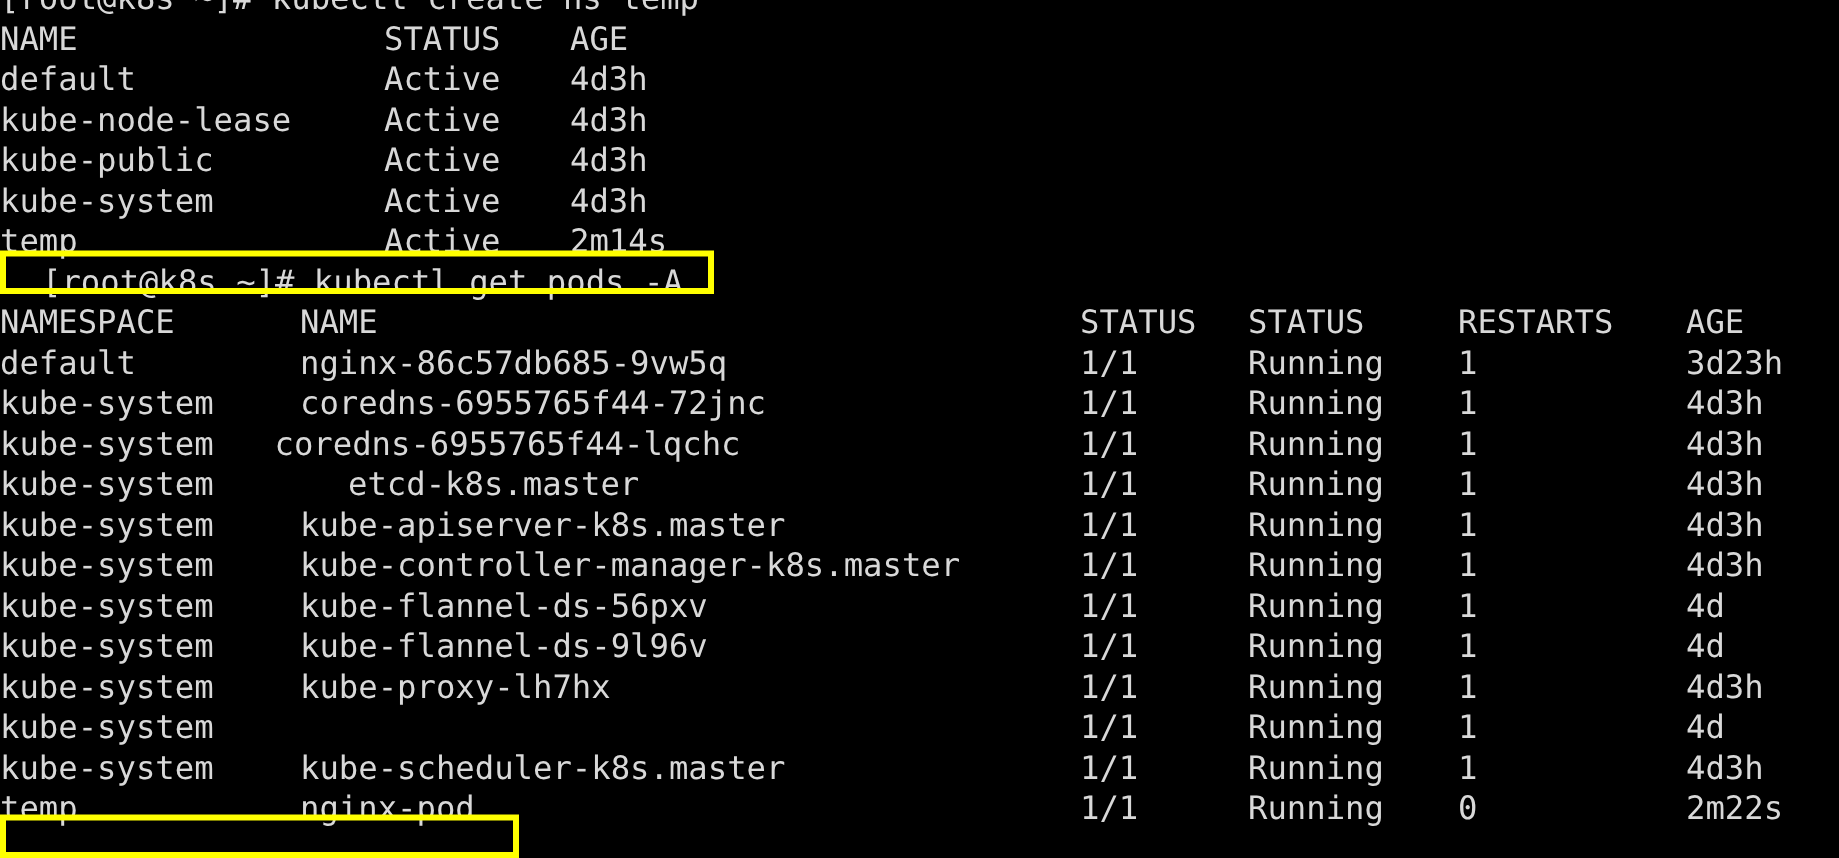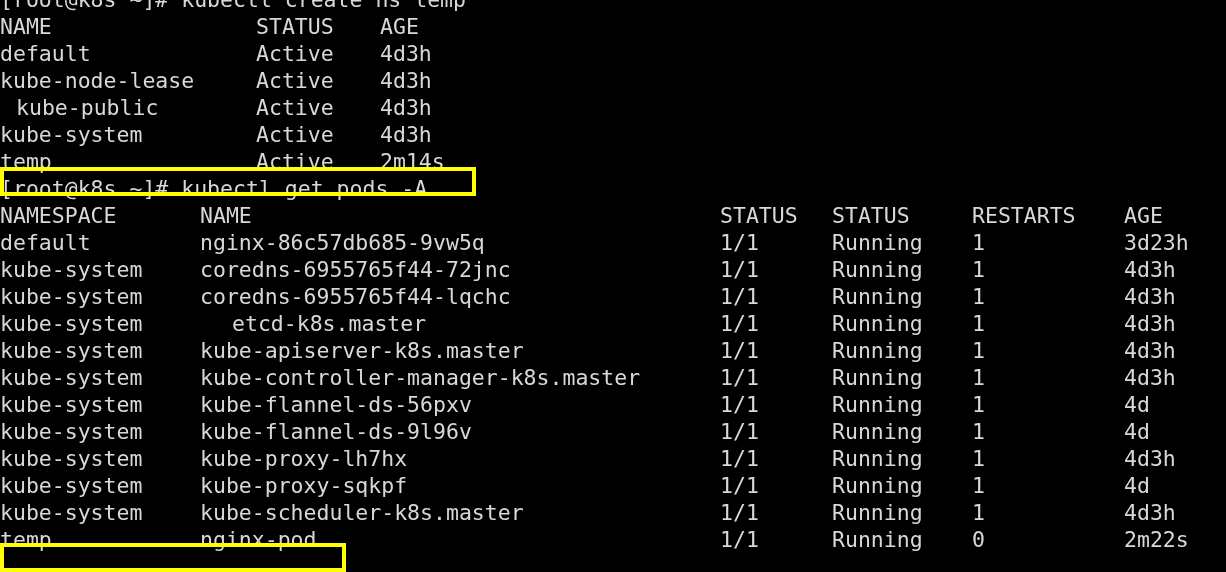--- a/index.html
+++ b/index.html
@@ -94,37 +94,37 @@
       <span class="col" style="left:0px;">default</span>
       <span class="col" style="left:256px;">Active</span>
       <span class="col" style="left:380px;">4d3h</span>
     </div>
     <div class="line">
       <span class="col" style="left:0px;">kube-node-lease</span>
       <span class="col" style="left:256px;">Active</span>
       <span class="col" style="left:380px;">4d3h</span>
     </div>
     <div class="line">
-      <span class="col" style="left:16px;text-align:right;">kube-public</span>
+      <span class="col" style="left:0px;text-align:right;">kube-public</span>
       <span class="col" style="left:256px;">Active</span>
       <span class="col" style="left:380px;">4d3h</span>
     </div>
     <div class="line">
       <span class="col" style="left:0px;">kube-system</span>
       <span class="col" style="left:256px;">Active</span>
       <span class="col" style="left:380px;">4d3h</span>
     </div>
     <div class="line">
       <span class="col" style="left:0px;">temp</span>
       <span class="col" style="left:256px;">Active</span>
       <span class="col" style="left:380px;">2m14s</span>
     </div>
 
     <div class="line">
-      <span class="col" style="left:0px;">[root@k8s ~]# kubectl get pods -A</span>
+      <span class="col" style="left:0px;padding-left:28px;">[root@k8s ~]# kubectl get pods -A</span>
     </div>
 
     <div class="line">
       <span class="col" style="left:0px;">NAMESPACE</span>
       <span class="col" style="left:200px;">NAME</span>
       <span class="col" style="left:720px;">STATUS</span>
       <span class="col" style="left:832px;">STATUS</span>
       <span class="col" style="left:972px;">RESTARTS</span>
       <span class="col" style="left:1124px;">AGE</span>
     </div>
@@ -140,21 +140,21 @@
     <div class="line">
       <span class="col" style="left:0px;">kube-system</span>
       <span class="col" style="left:200px;">coredns-6955765f44-72jnc</span>
       <span class="col" style="left:720px;">1/1</span>
       <span class="col" style="left:832px;">Running</span>
       <span class="col" style="left:972px;">1</span>
       <span class="col" style="left:1124px;">4d3h</span>
     </div>
     <div class="line">
       <span class="col" style="left:0px;">kube-system</span>
-      <span class="col" style="left:200px;">coredns-6955765f44-lqchc</span>
+      <span class="col" style="left:183px;">coredns-6955765f44-lqchc</span>
       <span class="col" style="left:720px;">1/1</span>
       <span class="col" style="left:832px;">Running</span>
       <span class="col" style="left:972px;">1</span>
       <span class="col" style="left:1124px;">4d3h</span>
     </div>
     <div class="line">
       <span class="col" style="left:0px;">kube-system</span>
       <span class="col" style="left:200px;margin-left:32px;">etcd-k8s.master</span>
       <span class="col" style="left:720px;">1/1</span>
       <span class="col" style="left:832px;">Running</span>
@@ -196,21 +196,20 @@
     <div class="line">
       <span class="col" style="left:0px;">kube-system</span>
       <span class="col" style="left:200px;">kube-proxy-lh7hx</span>
       <span class="col" style="left:720px;">1/1</span>
       <span class="col" style="left:832px;">Running</span>
       <span class="col" style="left:972px;">1</span>
       <span class="col" style="left:1124px;">4d3h</span>
     </div>
     <div class="line">
       <span class="col" style="left:0px;">kube-system</span>
-      <span class="col" style="left:200px;">kube-proxy-sqkpf</span>
       <span class="col" style="left:720px;">1/1</span>
       <span class="col" style="left:832px;">Running</span>
       <span class="col" style="left:972px;">1</span>
       <span class="col" style="left:1124px;">4d</span>
     </div>
     <div class="line">
       <span class="col" style="left:0px;">kube-system</span>
       <span class="col" style="left:200px;">kube-scheduler-k8s.master</span>
       <span class="col" style="left:720px;">1/1</span>
       <span class="col" style="left:832px;">Running</span>

